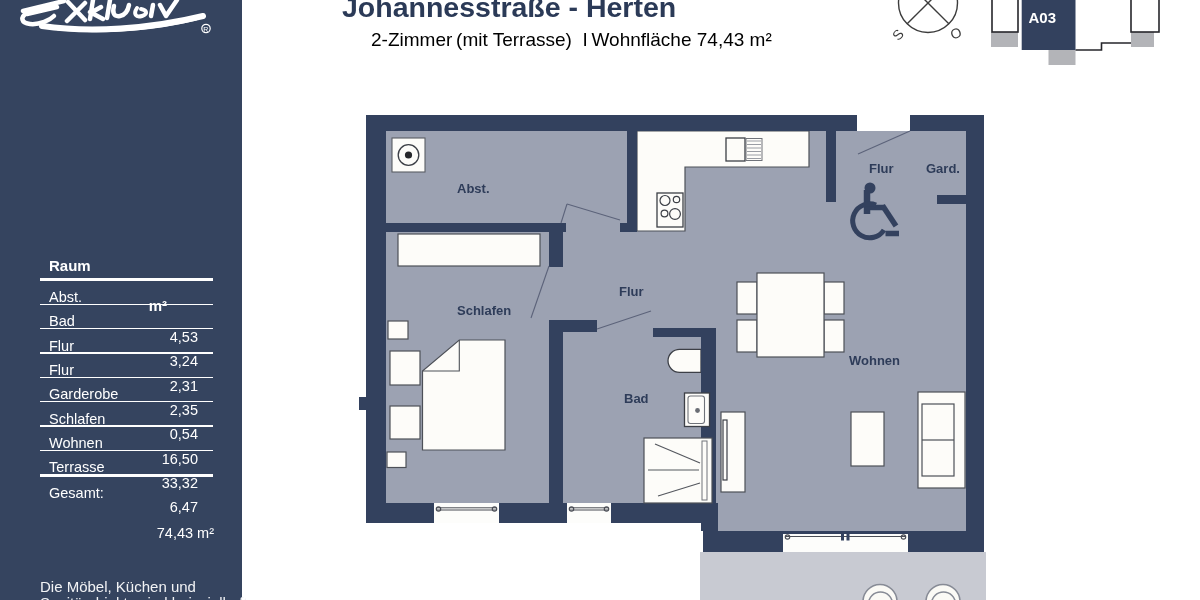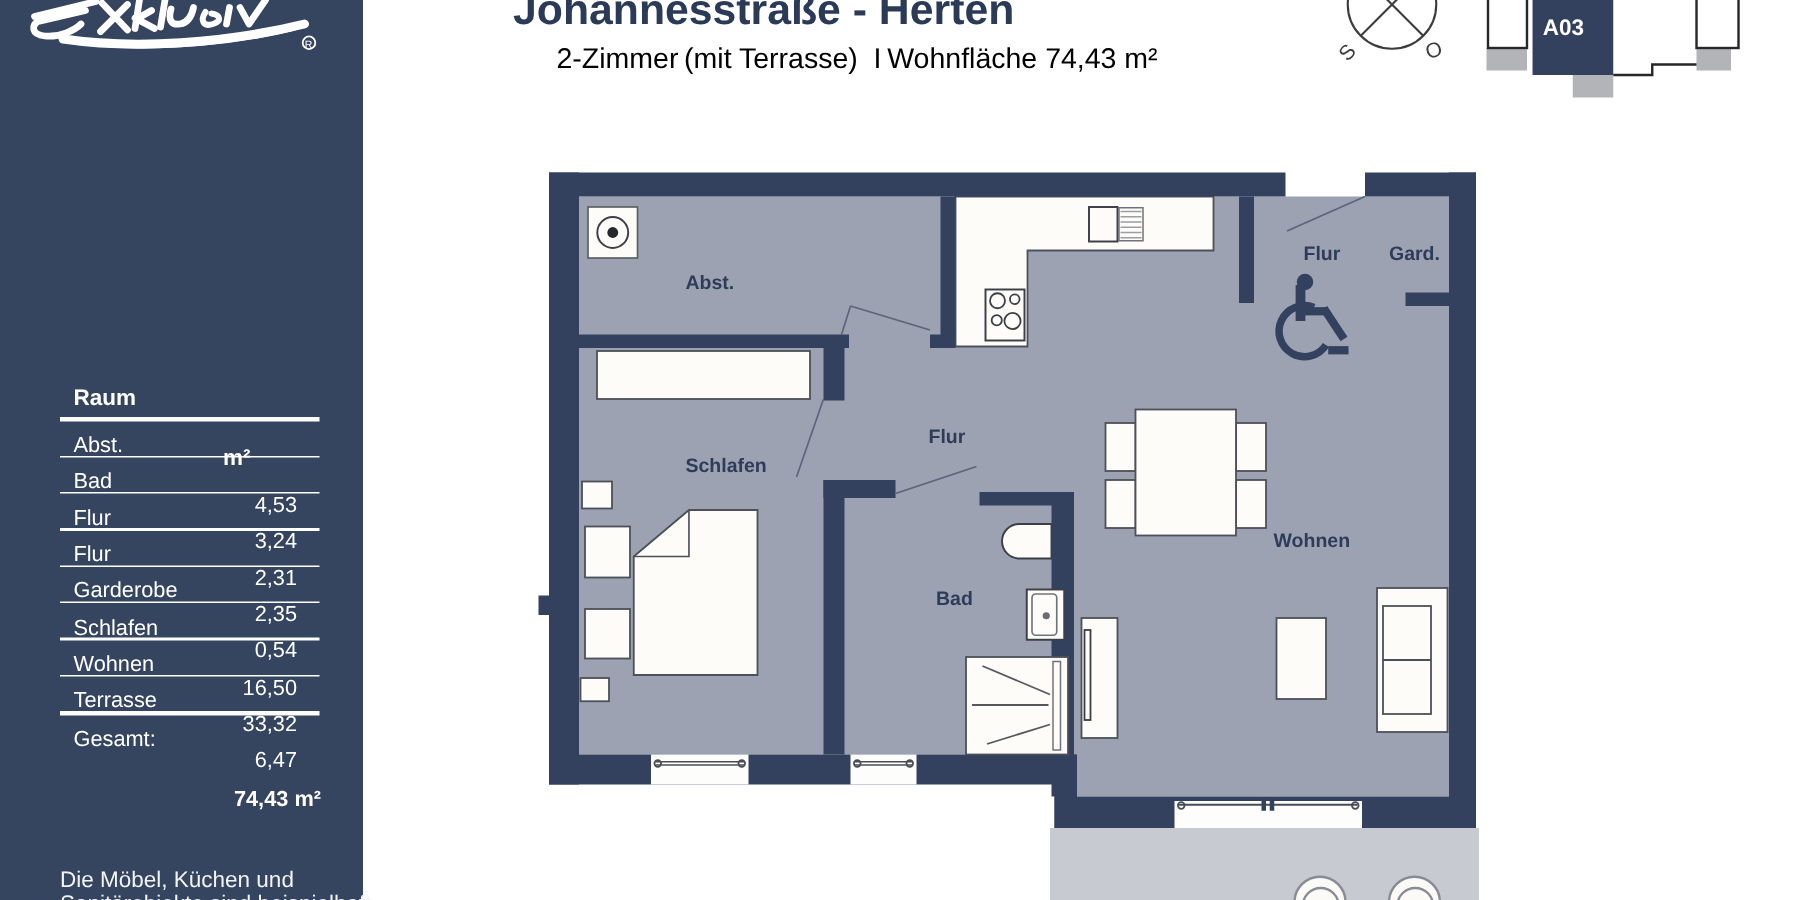--- a/index.html
+++ b/index.html
@@ -78,21 +78,21 @@
       <span class="v">33,32</span>
     </div>
 <div class="tline" style="top:449.5px;height:1.4px;"></div>
 <div class="trow" style="top:460.1px;">
       <span class="n">Terrasse</span>
       <span class="v">6,47</span>
     </div>
 <div class="tline" style="top:473.5px;height:3.2px;"></div>
 <div class="trow" style="top:485.5px;">
       <span class="n">Gesamt:</span>
-      <span class="v" style="width:119px;font-weight:bold;">74,43 m²</span>
+      <span class="v" style="width:119px;">74,43 m²</span>
     </div>
 </div>
 
 <div id="title" class="abs">Johannesstraße - Herten</div>
 <div id="subtitle" class="abs">2-Zimmer (mit Terrasse) &nbsp;I Wohnfläche 74,43 m²</div>
 <div id="disc" class="abs">Die Möbel, Küchen und<br>Sanitärobjekte sind beispielhaft</div>
 
 <svg class="abs" style="left:870px;top:0" width="120" height="50" viewBox="0 0 120 50">
   <g stroke="#3c3c3c" stroke-width="1.4" fill="none">
     <circle cx="58" cy="3" r="29.5"></circle>

